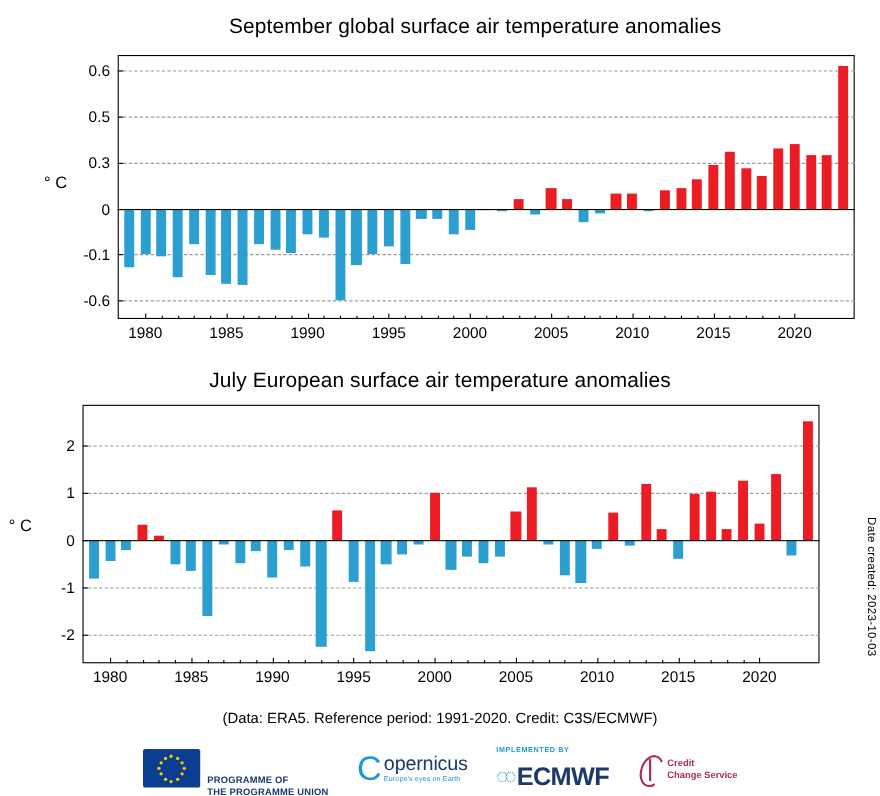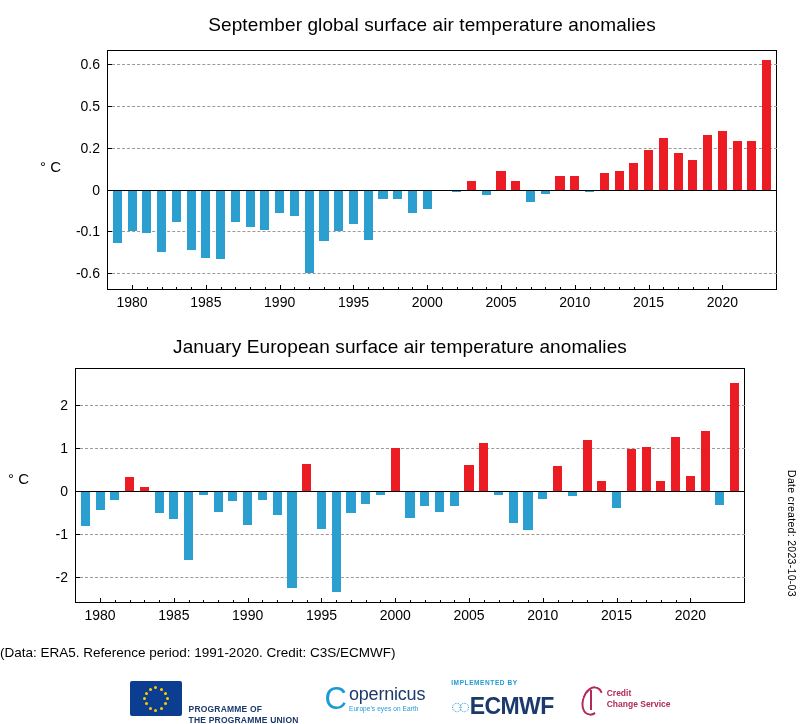--- a/index.html
+++ b/index.html
@@ -98,21 +98,21 @@
     top:470px;
     font-size:10.5px;
     writing-mode:vertical-rl;
     text-orientation:mixed;
     letter-spacing:.3px;
   }
 
   #caption{
     position:absolute;
     top:645px;left:0;width:800px;
-    text-align:left;
+    text-align:center;
     font-size:13.5px;
   }
 
   #logos{
     position:absolute;
     top:672px;left:0;width:800px;
     display:flex;
     align-items:center;
     justify-content:center;
     gap:26px;
@@ -175,21 +175,21 @@
   <div class="gridline" style="top: 223.256px;"></div>
       <div class="ytick" style="top: 223.256px;"></div>
       <div class="ylab" style="top: 223.256px;">-0.6</div>
       <div class="gridline" style="top: 181.395px;"></div>
       <div class="ytick" style="top: 181.395px;"></div>
       <div class="ylab" style="top: 181.395px;">-0.1</div>
       <div class="ytick" style="top: 139.535px;"></div>
       <div class="ylab" style="top: 139.535px;">0</div>
       <div class="gridline" style="top: 97.6744px;"></div>
       <div class="ytick" style="top: 97.6744px;"></div>
-      <div class="ylab" style="top: 97.6744px;">0.2</div>
+      <div class="ylab" style="top: 97.6744px;">0.3</div>
       <div class="gridline" style="top: 55.814px;"></div>
       <div class="ytick" style="top: 55.814px;"></div>
       <div class="ylab" style="top: 55.814px;">0.5</div>
       <div class="gridline" style="top: 13.9535px;"></div>
       <div class="ytick" style="top: 13.9535px;"></div>
       <div class="ylab" style="top: 13.9535px;">0.6</div>
       <div class="bars">
         <div class="bar neg" style="left: 5.75551px; width: 9.14978px; top: 139.535px; height: 53.0233px;"></div>
         <div class="bar neg" style="left: 20.5132px; width: 9.14978px; top: 139.535px; height: 41.8605px;"></div>
         <div class="bar neg" style="left: 35.2709px; width: 9.14978px; top: 139.535px; height: 43.2558px;"></div>
@@ -285,21 +285,21 @@
       <div class="xlab" style="left: 320.242px;">2000</div>
       <div class="xlab" style="left: 394.031px;">2005</div>
       <div class="xlab" style="left: 467.819px;">2010</div>
       <div class="xlab" style="left: 541.608px;">2015</div>
       <div class="xlab" style="left: 615.396px;">2020</div>
     </div>
   <div class="axis-title" id="ytitle-global">° C</div>
 </div>
 
 <div class="panel" id="panel-europe">
-  <h2 class="chart-title">January European surface air temperature anomalies</h2>
+  <h2 class="chart-title">July European surface air temperature anomalies</h2>
   <div class="plotwrap" id="plot-europe">
     <div class="frame"></div>
   <div class="gridline" style="top: 209.128px;"></div>
       <div class="ytick" style="top: 209.128px;"></div>
       <div class="ylab" style="top: 209.128px;">-2</div>
       <div class="gridline" style="top: 166.009px;"></div>
       <div class="ytick" style="top: 166.009px;"></div>
       <div class="ylab" style="top: 166.009px;">-1</div>
       <div class="ytick" style="top: 122.89px;"></div>
       <div class="ylab" style="top: 122.89px;">0</div>

